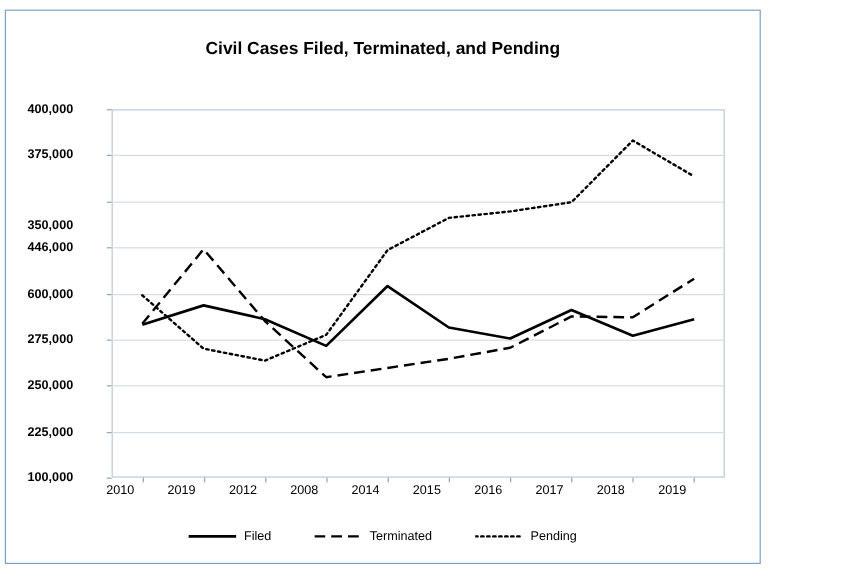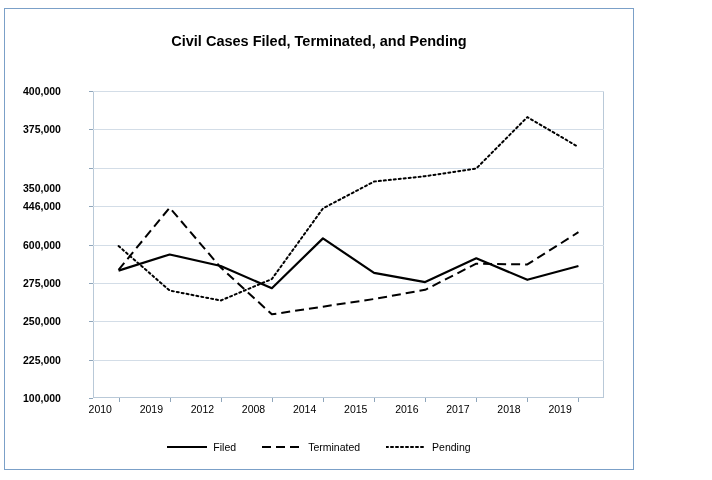--- a/index.html
+++ b/index.html
@@ -97,21 +97,21 @@
   }
   
   #legend {
     position: absolute;
     left: 0;
     top: 432px;
     width: 100%;
     display: flex;
     justify-content: center;
     align-items: center;
-    gap: 26px;
+    gap: 36px;
     font-size: 10.5px;
     color: #000;
   }
   .legend-item {
     display: flex;
     align-items: center;
     gap: 6px;
   }
   .legend-swatch {
     display: block;

